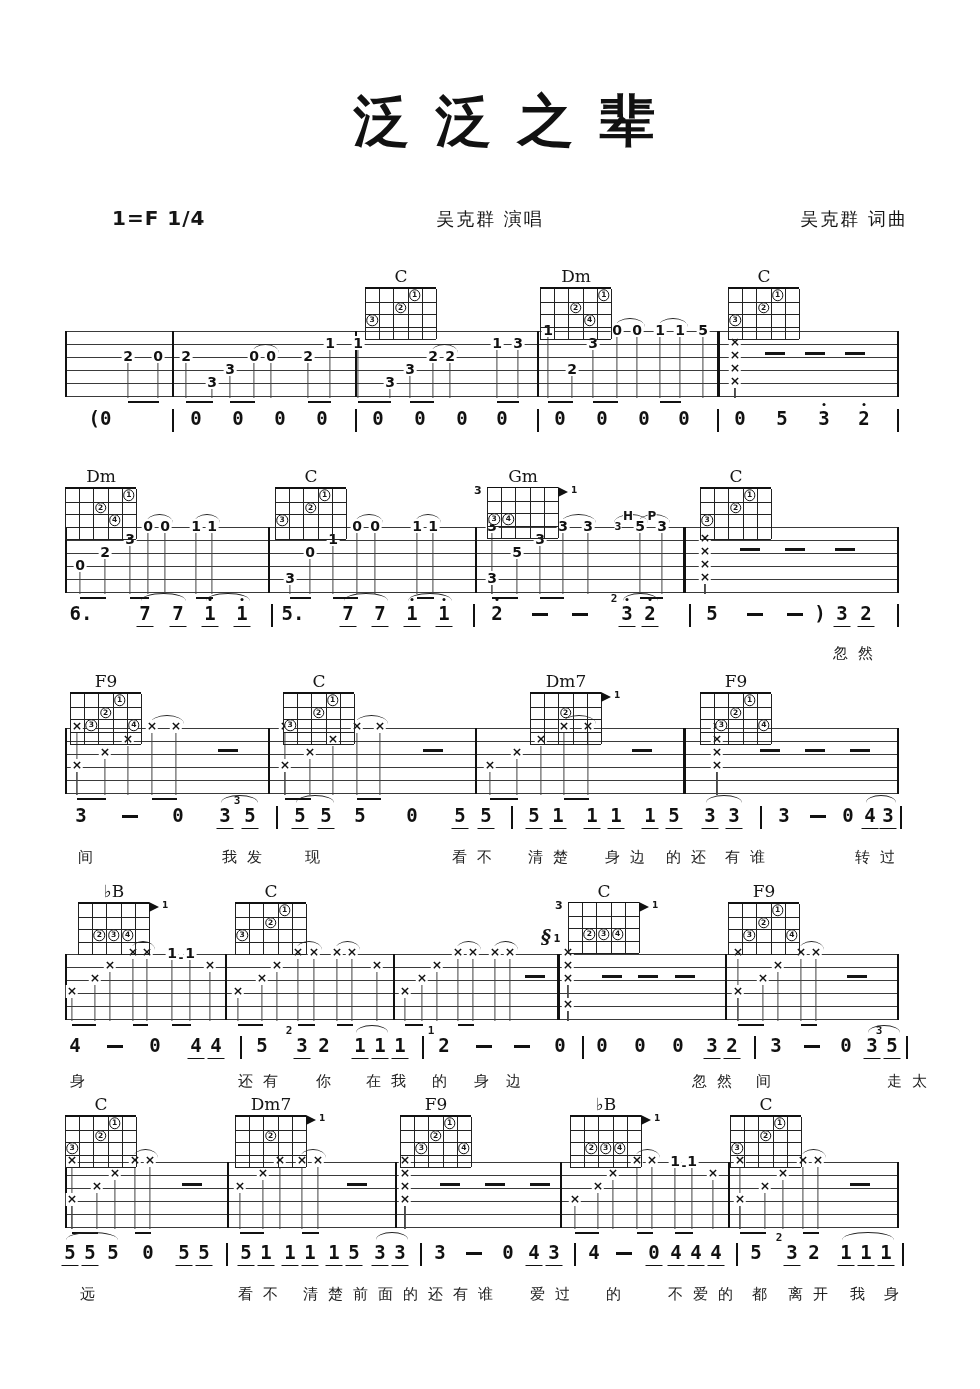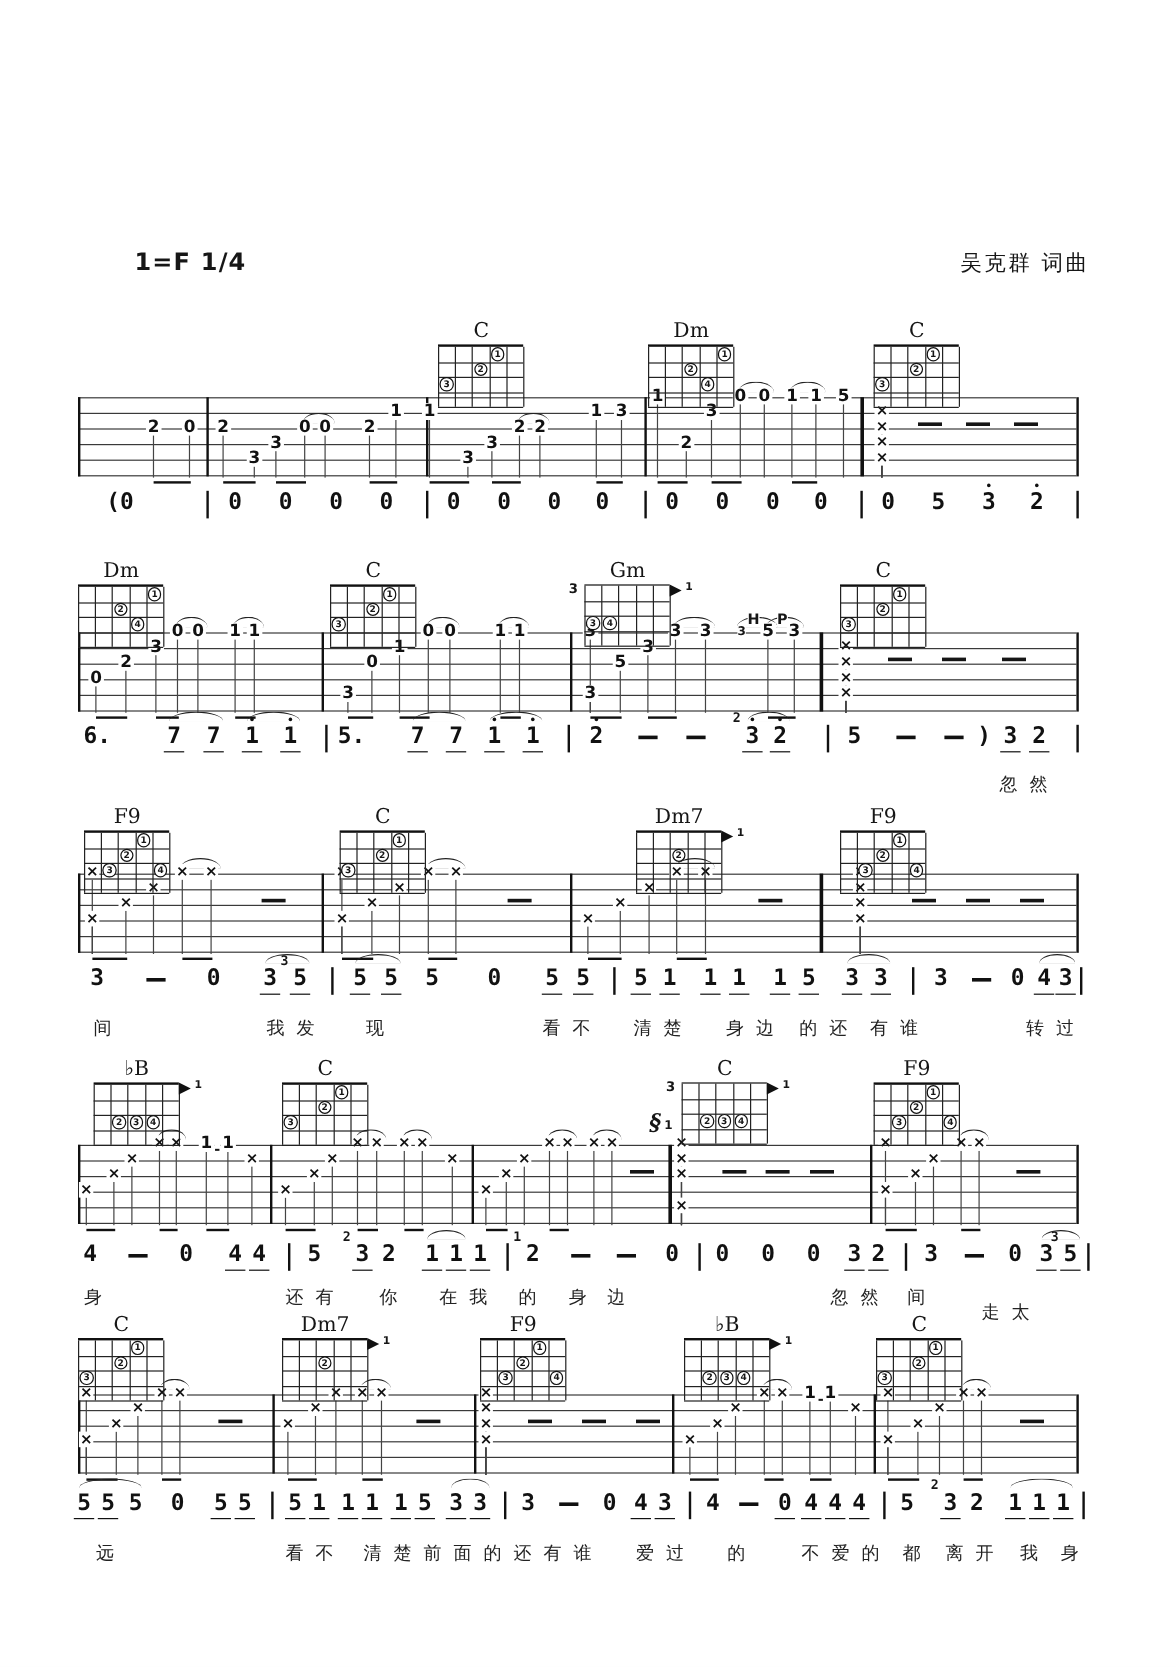--- a/index.html
+++ b/index.html
@@ -46,21 +46,23 @@
   .hdot{position:absolute;width:3px;height:3px;border-radius:50%;background:#111;top:-6px;transform:translateX(-50%)}
   .grace{position:absolute;font-size:11px;font-weight:700;top:-12px;transform:translateX(-50%);
          font-family:"DejaVu Sans Mono",monospace}
   .jarc{position:absolute;height:8px;border-top:1.5px solid #222;border-radius:50% 50% 0 0/100% 100% 0 0}
   .lyr{position:absolute;font-size:15px;letter-spacing:10px;white-space:nowrap;color:#222}
 </style>
 </head>
 <body>
 
 <div id="score">
+  <div class="title">泛泛之辈</div>
   <div class="key">1=F 1/4</div>
+  <div class="performer">吴克群 演唱</div>
   <div class="credit">吴克群 词曲</div>
 <div class="staff" style="left: 65px; top: 331px; width: 832px;">
       <div class="sline" style="top: 0px;"></div>
       <div class="sline" style="top: 13px;"></div>
       <div class="sline" style="top: 26px;"></div>
       <div class="sline" style="top: 39px;"></div>
       <div class="sline" style="top: 52px;"></div>
       <div class="sline" style="top: 65px;"></div>
       <div class="bar" style="left: 0px; top: 0px; height: 66px;"></div>
       <div class="bar" style="left: 107px; top: 0px; height: 66px;"></div>
@@ -1055,21 +1057,21 @@
       <div class="jarc" style="left: 868px; top: -11px; width: 32px;"></div>
       <div class="lyr" style="left: 70px; top: 36px;">身</div>
       <div class="lyr" style="left: 238px; top: 36px;">还有</div>
       <div class="lyr" style="left: 316px; top: 36px;">你</div>
       <div class="lyr" style="left: 366px; top: 36px;">在我</div>
       <div class="lyr" style="left: 432px; top: 36px;">的</div>
       <div class="lyr" style="left: 474px; top: 36px;">身</div>
       <div class="lyr" style="left: 506px; top: 36px;">边</div>
       <div class="lyr" style="left: 692px; top: 36px;">忽然</div>
       <div class="lyr" style="left: 756px; top: 36px;">间</div>
-      <div class="lyr" style="left: 818px; top: 36px; margin-top: 12px;">走太</div>
+      <div class="lyr" style="left: 887px; top: 36px;">走太</div>
     </div>
     <div class="jline" style="top: 1243px;">
       <div class="tok" style="left: 70px;">5</div>
       <div class="junder" style="left: 70px;"></div>
       <div class="tok" style="left: 90px;">5</div>
       <div class="junder" style="left: 90px;"></div>
       <div class="tok" style="left: 113px;">5</div>
       <div class="tok" style="left: 148px;">0</div>
       <div class="tok" style="left: 184px;">5</div>
       <div class="junder" style="left: 184px;"></div>

